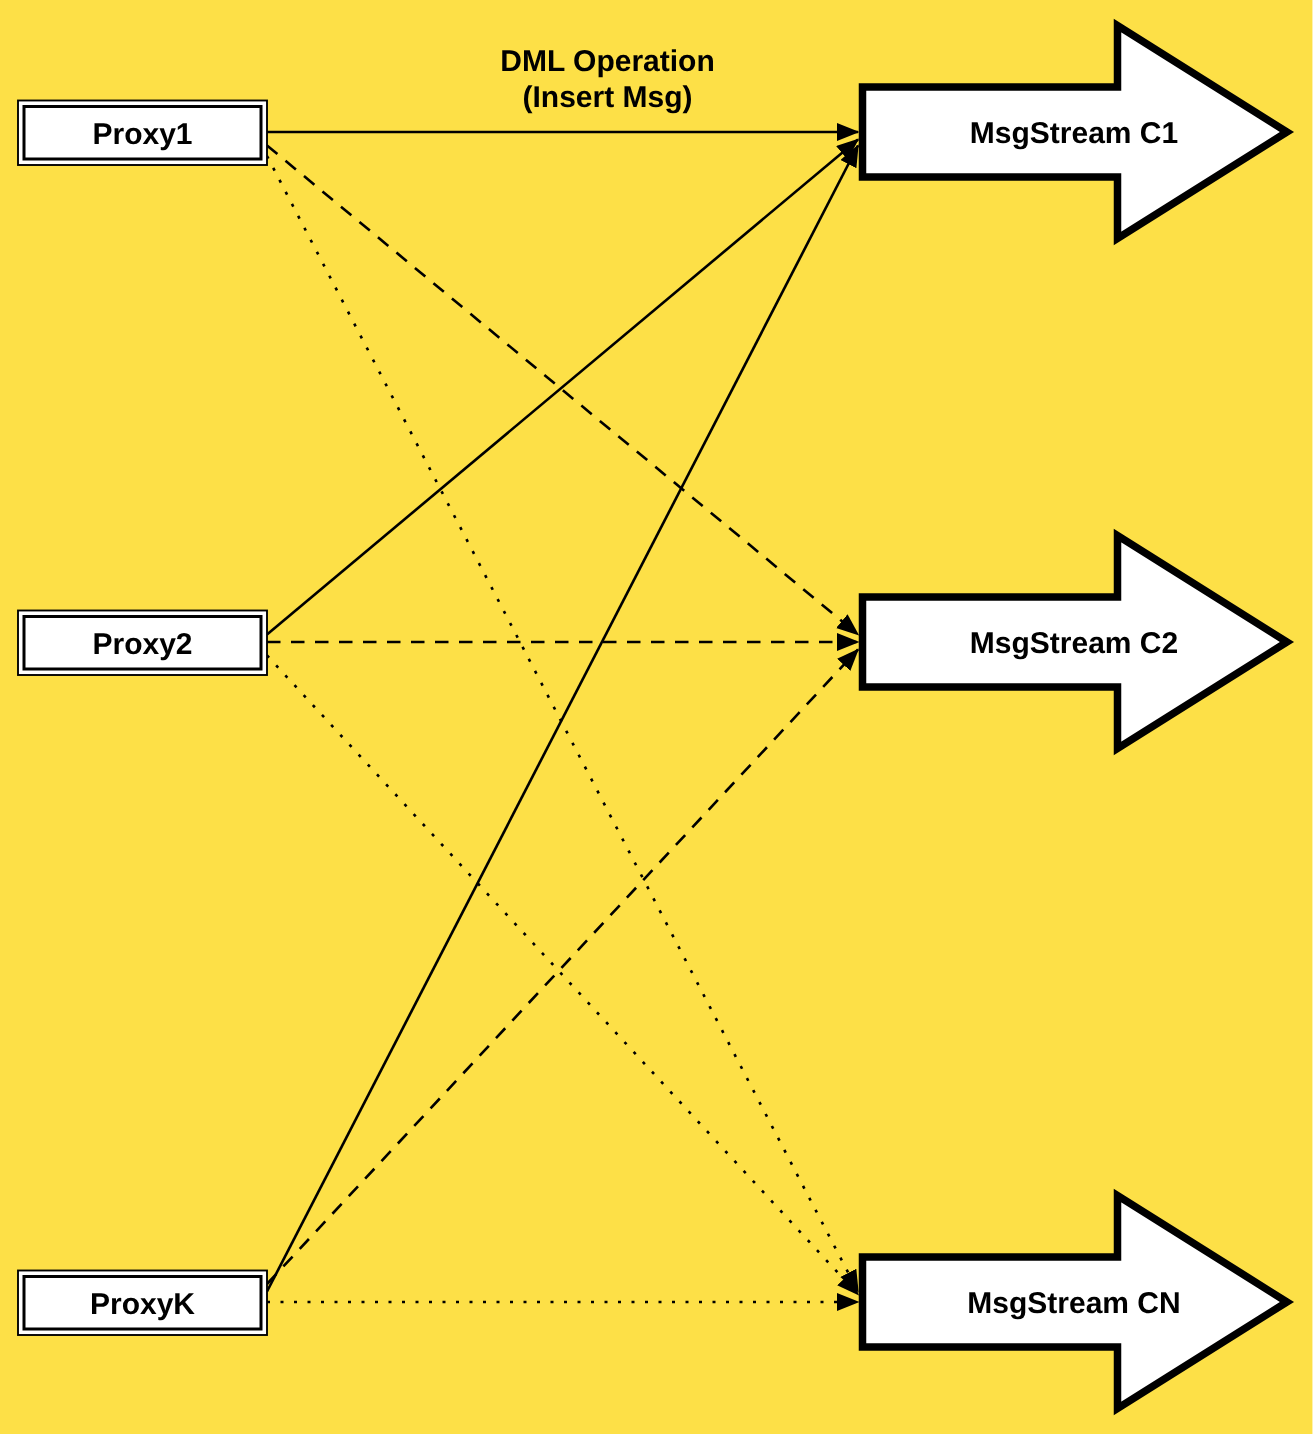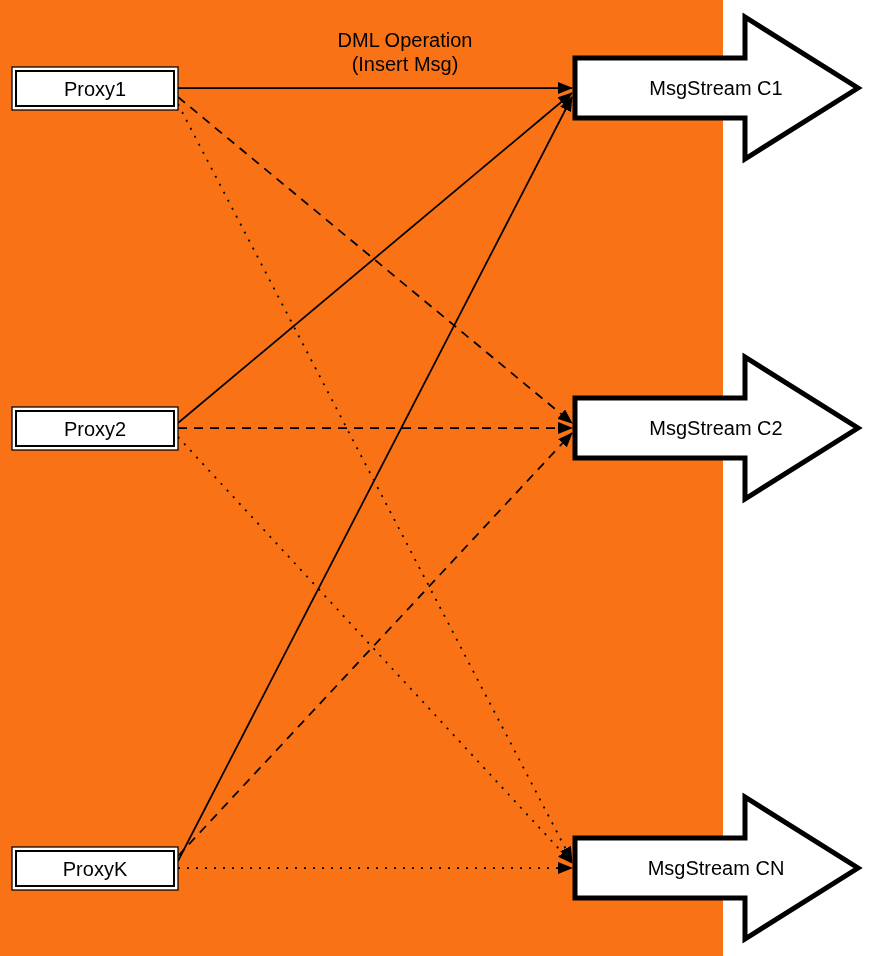--- a/index.html
+++ b/index.html
@@ -1,25 +1,26 @@
 <!DOCTYPE html>
 <html><head>
 <meta charset="utf-8">
 <style>
   html, body {
     margin: 0;
     padding: 0;
     background: #ffffff;
   }
   .diagram-wrap {
-    width: 723px;
+    width: 875px;
     height: 956px;
-    background: #f97316;
+    background: #fde047;
     position: relative;
     font-family: "Liberation Sans", sans-serif;
+    font-weight: bold;
   }
   svg text {
     font-family: "Liberation Sans", sans-serif;
     fill: #000000;
   }
   .node-label   { font-size: 20px; }
   .stream-label { font-size: 20px; }
   .edge-label   { font-size: 20px; }
   .edge { stroke: #000000; stroke-width: 1.75; fill: none; }
   .edge.dashed { stroke-dasharray: 9 7; }

